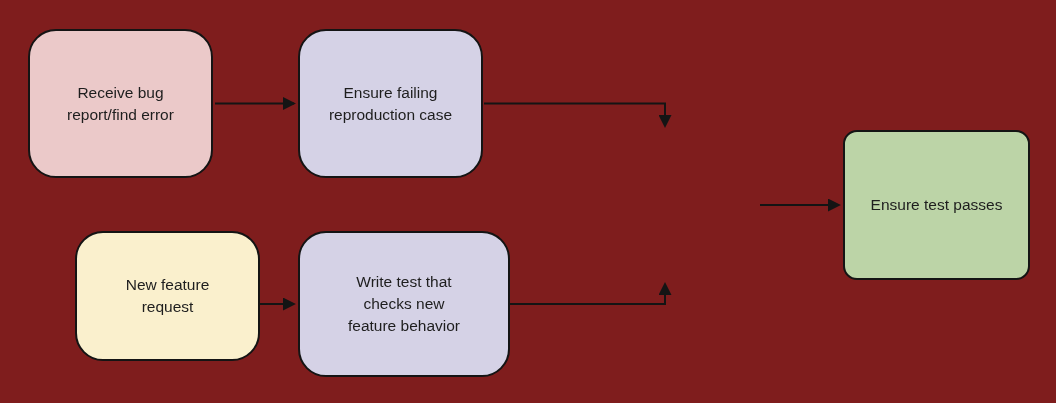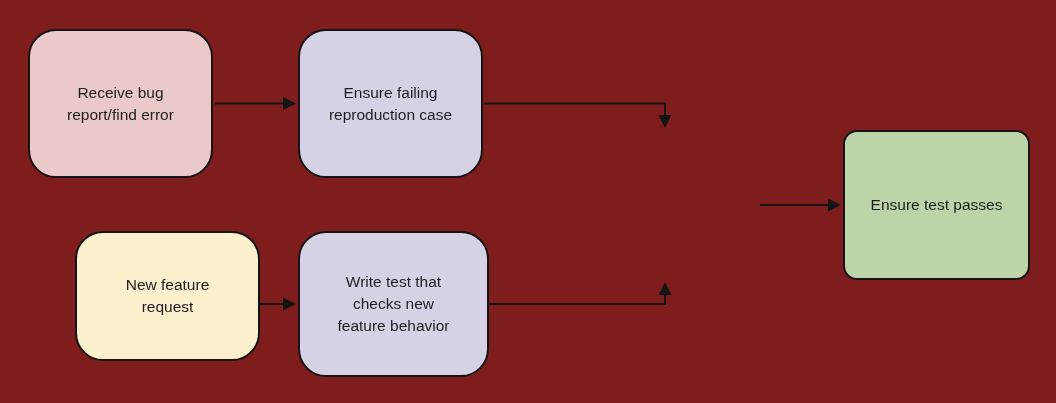--- a/index.html
+++ b/index.html
@@ -71,21 +71,21 @@
   <div class="node" style="left: 298px; top: 29px; width: 185px; height: 149px; background: rgb(213, 210, 230);">
     <span class="node-label">Ensure failing
 reproduction case</span>
   </div>
 
   <div class="node" style="left: 28px; top: 231px; width: 185px; height: 130px; background: rgb(250, 240, 205); margin-left: 47px;">
     <span class="node-label">New feature
 request</span>
   </div>
 
-  <div class="node" style="left: 298px; top: 231px; width: 191px; height: 146px; background: rgb(213, 210, 230);">
+  <div class="node" style="left: 298px; top: 231px; width: 212px; height: 146px; background: rgb(213, 210, 230);">
     <span class="node-label">Write test that
 checks new
 feature behavior</span>
   </div>
 
 
   <div class="node" style="left: 843px; top: 130px; width: 187px; height: 150px; background: rgb(188, 212, 167); border-radius: 14px;">
     <span class="node-label">Ensure test passes</span>
   </div>
 

